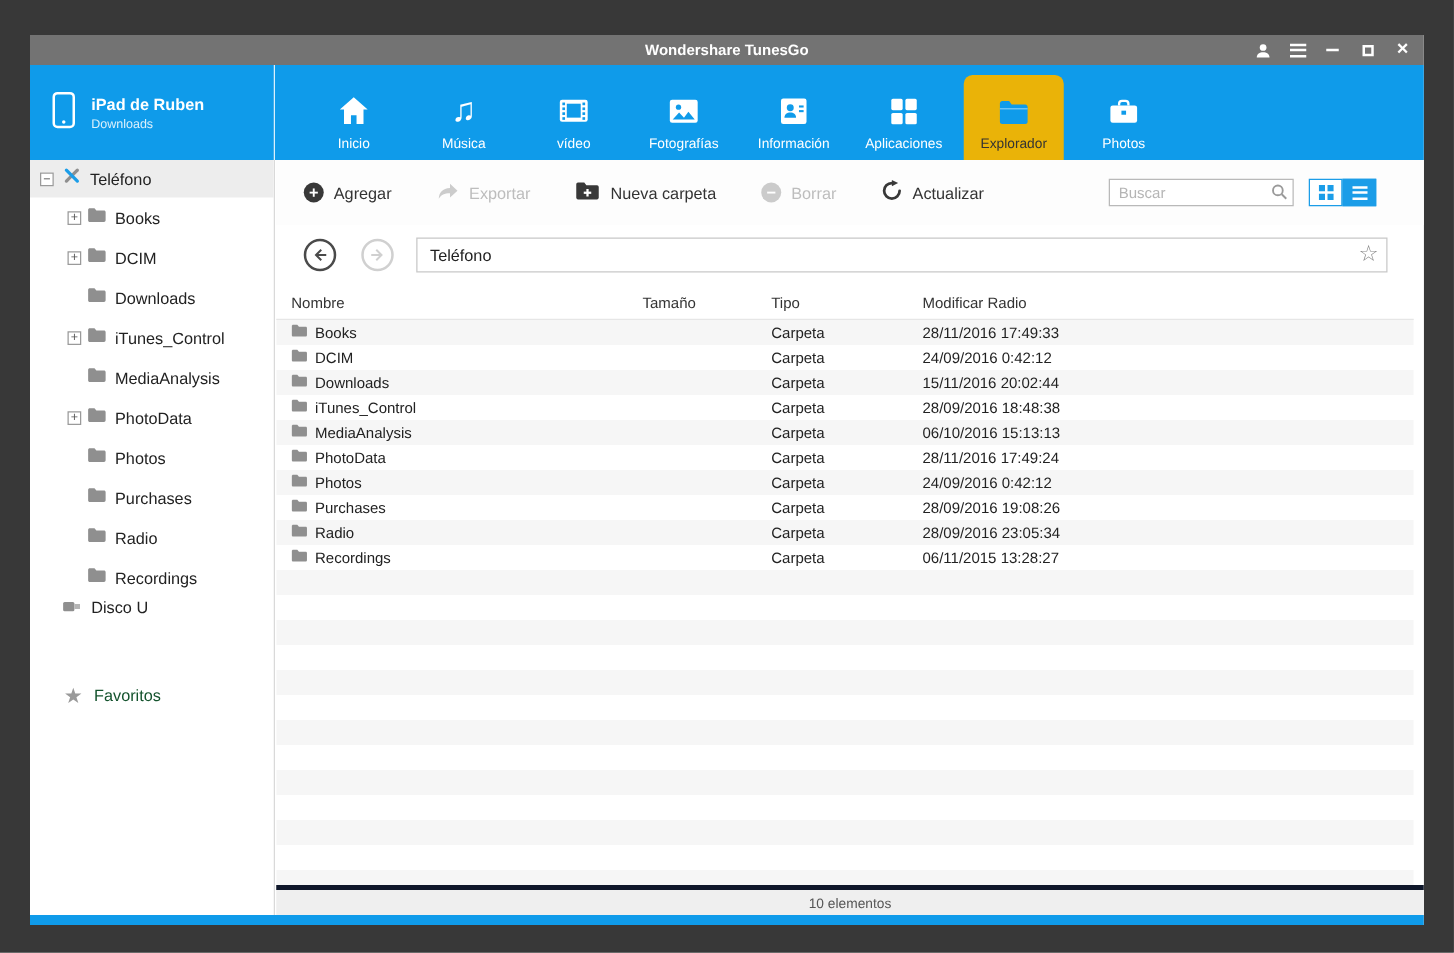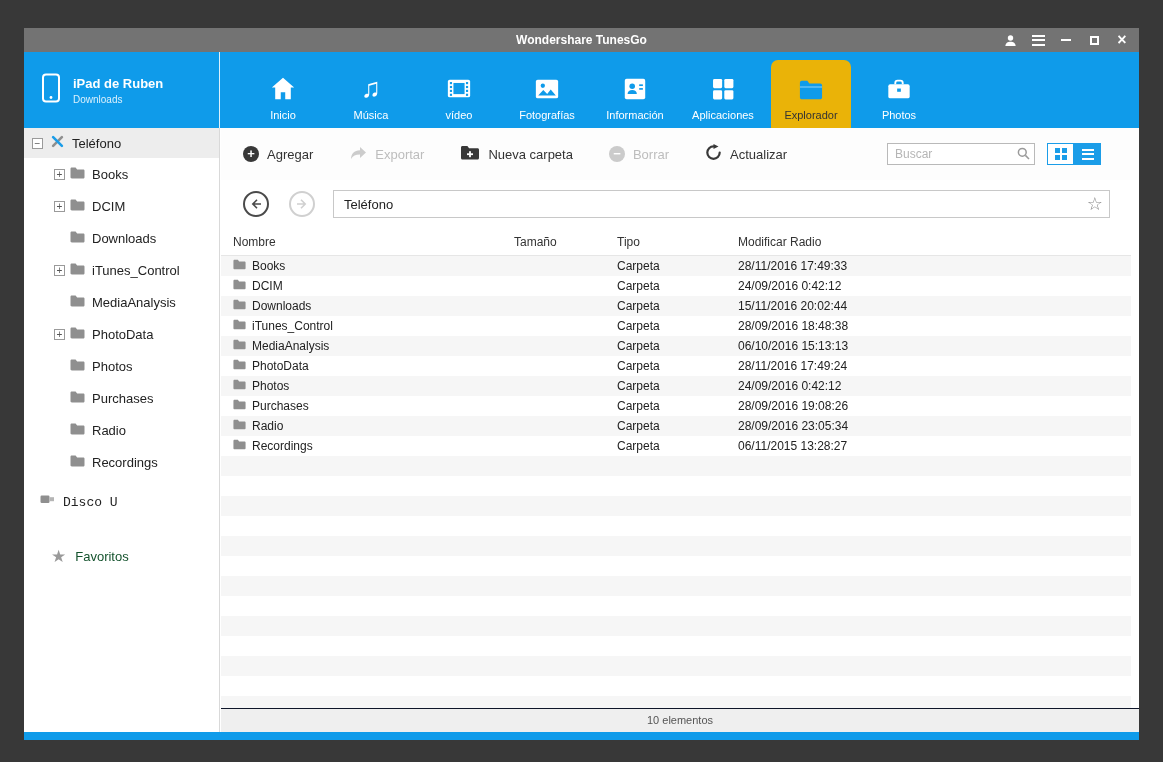--- a/index.html
+++ b/index.html
@@ -31,21 +31,21 @@
   .music-glyph { color:#fff; font-size:27px; line-height:28px; }
 
   
   .sidebar { position:absolute; left:0; top:100px; width:196px; bottom:8px; background:#fff; border-right:1px solid #d9d9d9; overflow:hidden; }
   .tree-root { height:30px; background:#ededed; display:flex; align-items:center; padding-left:8px; gap:7px; cursor:pointer; }
   .tree-root .lbl { font-size:13px; color:#222; }
   .expander { width:11px; height:11px; border:1px solid #9a9a9a; background:#fff; font-size:10px; line-height:9px; text-align:center; color:#555; flex:none; }
   .expander.hidden { visibility:hidden; }
   .tree-item { height:32px; display:flex; align-items:center; padding-left:30px; gap:5px; cursor:pointer; }
   .tree-item .lbl { font-size:13px; color:#222; margin-left:2px; }
-  .disco-row { height:32px; display:flex; align-items:flex-end; padding-left:16px; gap:8px; cursor:pointer;font-family:Liberation Mono, monospace; }
+  .disco-row { height:32px; display:flex; align-items:flex-start; padding-left:26px; gap:8px; cursor:pointer; }
   .disco-row .lbl { font-size:13px; color:#222; }
   .fav-row { height:32px; margin-top:30px; display:flex; align-items:center; padding-left:27px; gap:9px; cursor:pointer; }
   .fav-star { color:#9a9a9a; font-size:17px; line-height:17px; }
   .fav-row .lbl { font-size:13px; color:#14532d; }
 
   
   .content { position:absolute; left:197px; top:100px; right:0; bottom:8px; background:#fff; }
 
   .toolbar { position:absolute; left:0; top:0; right:0; height:52px; display:flex; align-items:center; padding-left:22px; background:#fdfdfd; }
   .tb-btn { display:flex; align-items:center; gap:8px; margin-right:36px; cursor:pointer; font-size:13px; color:#333; }
@@ -70,21 +70,21 @@
   .pathfield input { width:100%; height:100%; border:1px solid #c8c8c8; font-size:13px; color:#222; padding:0 32px 0 10px; outline:none; }
   .path-star { position:absolute; right:7px; top:3px; color:#8a8a8a; font-size:18px; cursor:pointer; }
 
   .thead { position:absolute; left:0; top:100px; right:8px; height:28px; display:grid; grid-template-columns:281px 103px 121px auto; align-items:center; padding-left:12px; border-bottom:1px solid #e6e6e6; font-size:12px; color:#333; }
   .thead .hcell { cursor:pointer; }
   .tbody { position:absolute; left:0; top:128px; right:8px; bottom:24px; overflow:hidden; }
   .trow { height:20px; display:grid; grid-template-columns:281px 103px 121px auto; align-items:center; padding-left:12px; font-size:12px; color:#222; cursor:default; }
   .trow:nth-child(odd) { background:#f6f6f6; }
   .cell.name { display:flex; align-items:center; gap:6px; }
 
-  .statusbar { position:absolute; left:0; right:0; bottom:0; height:24px; background:#efefef; border-top:1px solid #0f172a; text-align:center; font-size:11px; color:#555; line-height:23px; }
+  .statusbar { position:absolute; left:0; right:0; bottom:0; height:24px; background:#efefef; border-top:4px solid #0f172a; text-align:center; font-size:11px; color:#555; line-height:23px; }
 
   .bottomstrip { position:absolute; left:0; bottom:0; width:100%; height:8px; background:#0f9bea; }
 </style>
 </head>
 <body>
 
 <div class="window">
 
   <div class="titlebar">
     <div class="title">Wondershare TunesGo</div>

